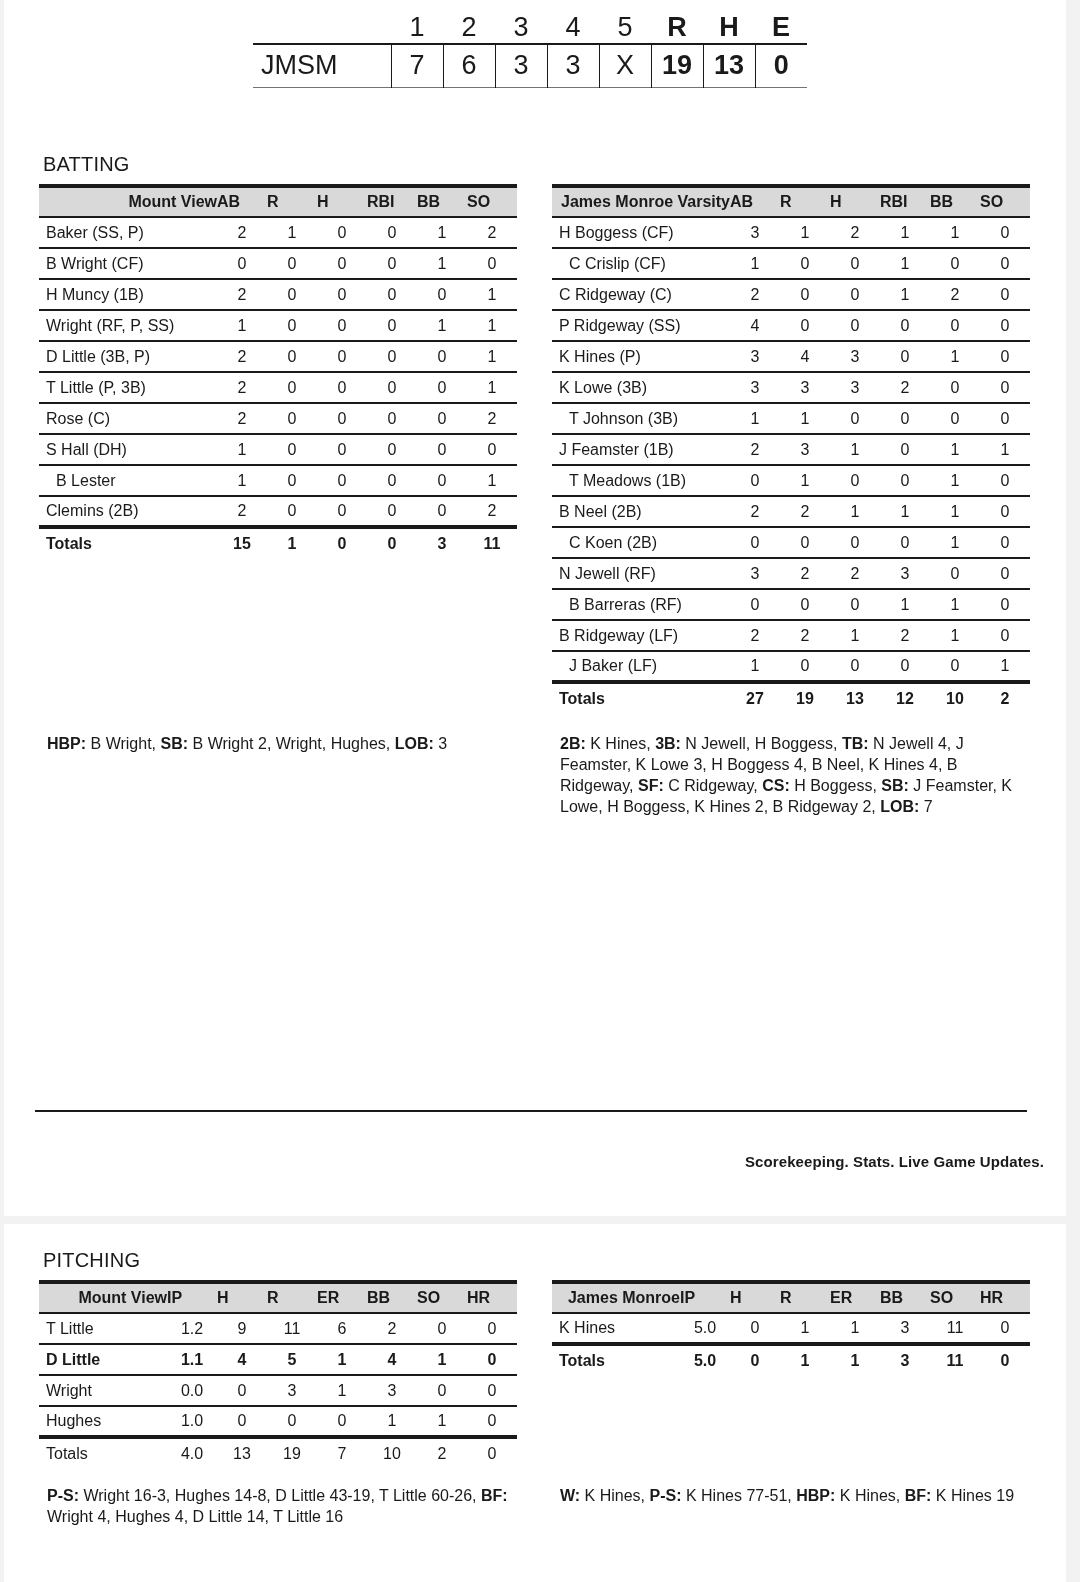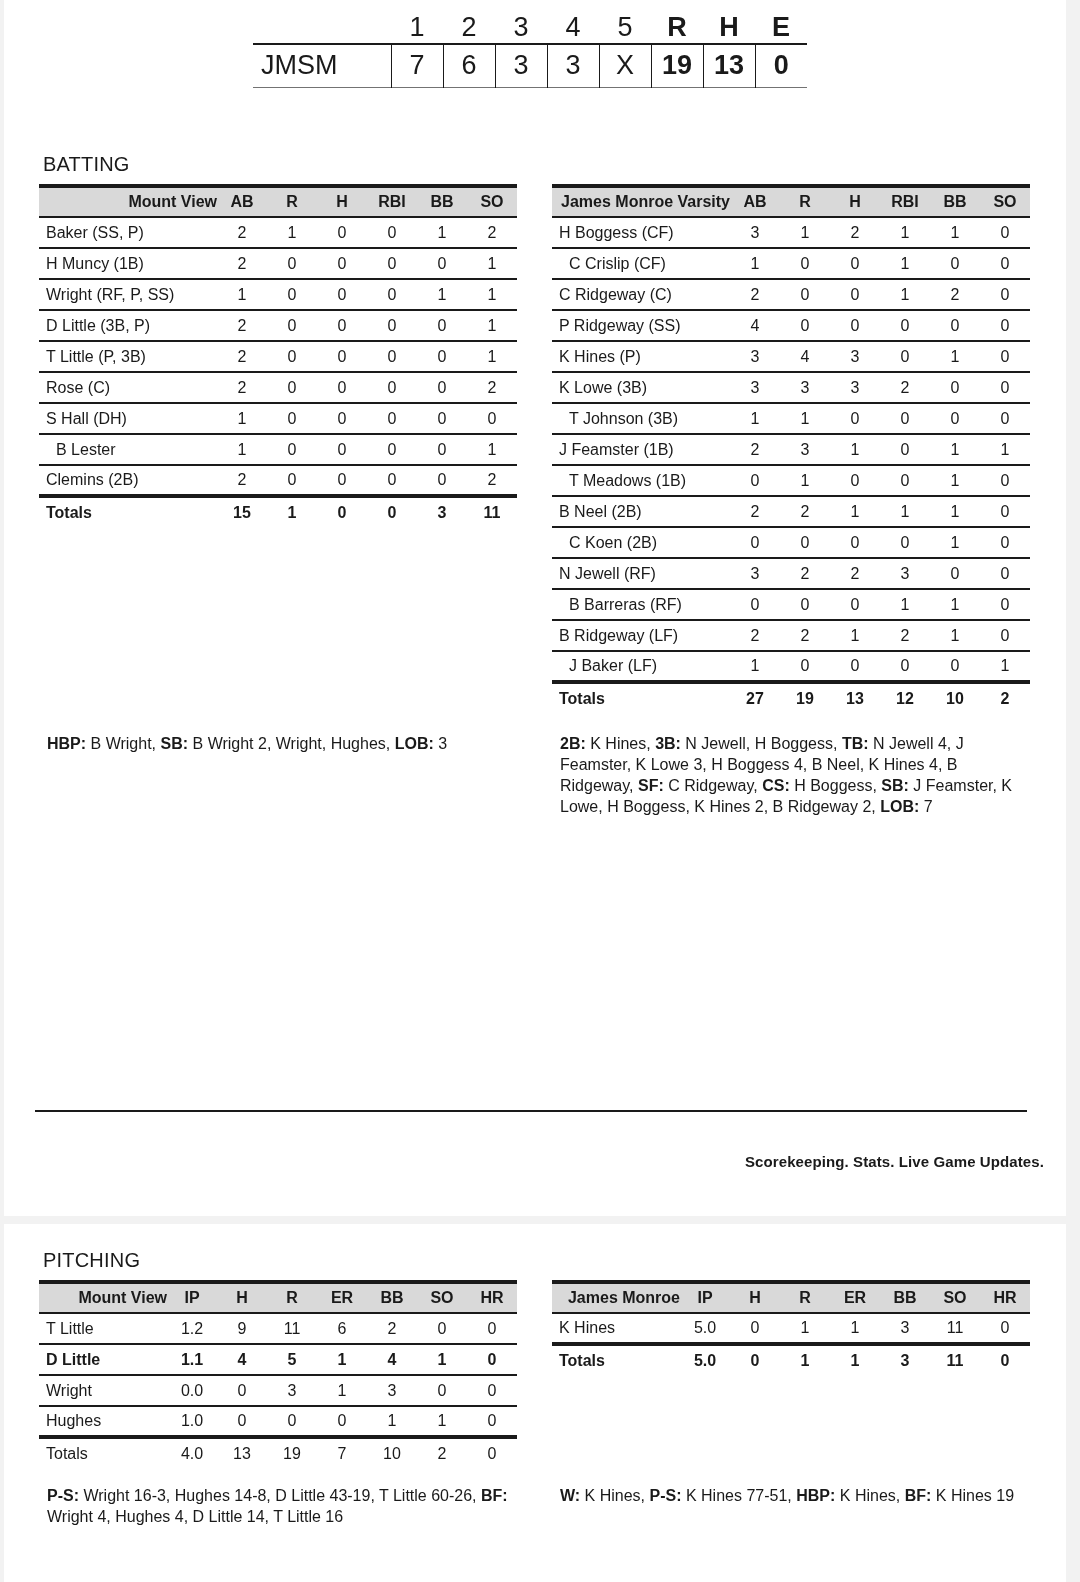--- a/index.html
+++ b/index.html
@@ -67,21 +67,21 @@
     table-layout: fixed;
   }
   .stat-table thead tr {
     background: #d9d9d9;
     border-top: 4px solid #1a1a1a;
     border-bottom: 2px solid #1a1a1a;
   }
   .stat-table th {
     height: 31px;
     font-weight: bold;
-    text-align: center;
+    text-align: left;
     padding: 0;
     vertical-align: middle;
     white-space: nowrap;
     overflow: hidden;
   }
   .stat-table th.name { text-align: right; padding-left: 7px; text-overflow: clip; }
   .stat-table td {
     height: 31px;
     text-align: center;
     padding: 0;
@@ -181,20 +181,29 @@
       <tr>
         <td class="name">Baker (SS, P)</td>
         <td>2</td>
         <td>1</td>
         <td>0</td>
         <td>0</td>
         <td>1</td>
         <td>2</td>
       </tr>
       <tr>
+        <td class="name">B Wright (CF)</td>
+        <td>0</td>
+        <td>0</td>
+        <td>0</td>
+        <td>0</td>
+        <td>1</td>
+        <td>0</td>
+      </tr>
+      <tr>
         <td class="name">H Muncy (1B)</td>
         <td>2</td>
         <td>0</td>
         <td>0</td>
         <td>0</td>
         <td>0</td>
         <td>1</td>
       </tr>
       <tr>
         <td class="name">Wright (RF, P, SS)</td>

